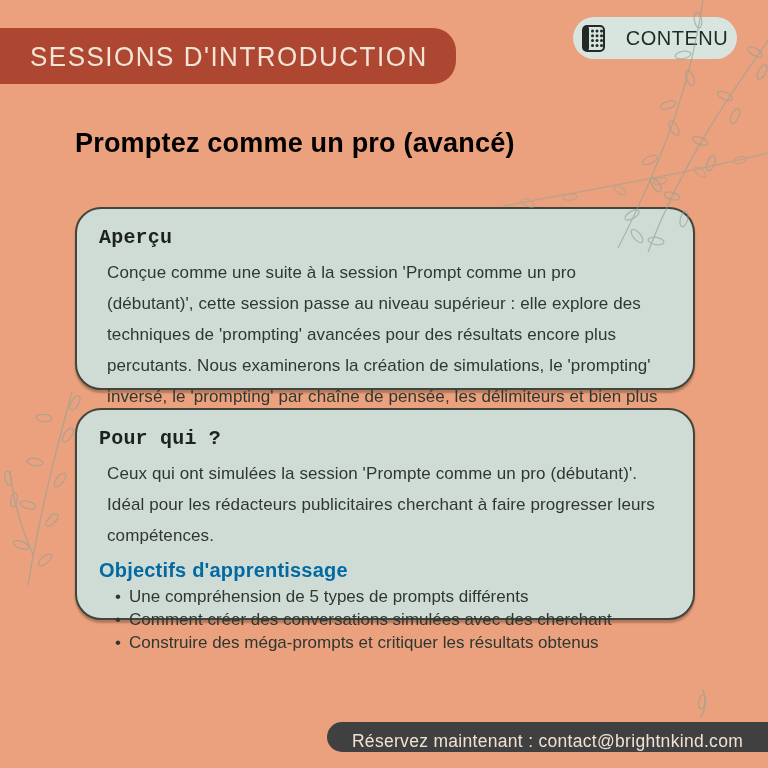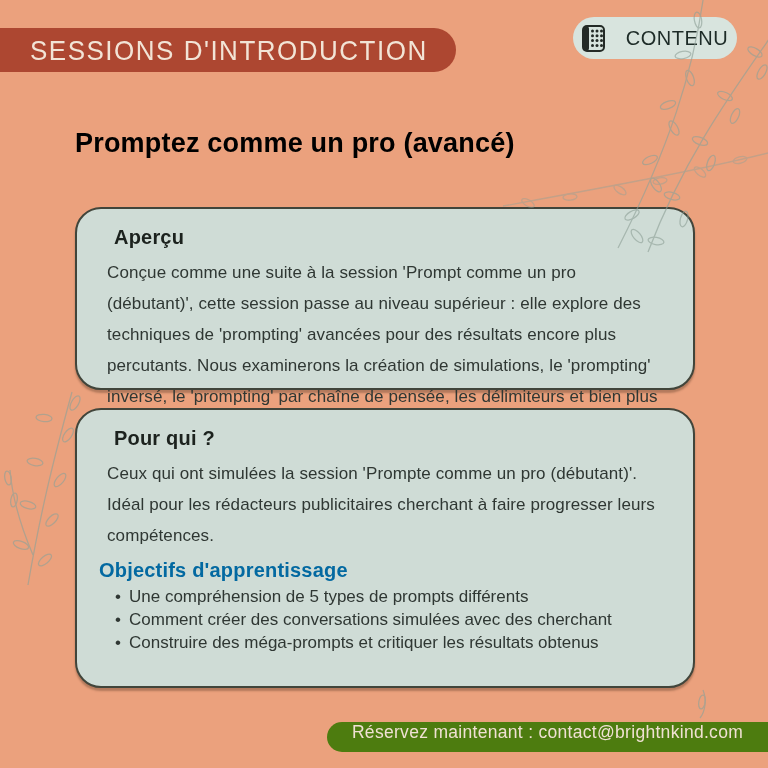--- a/index.html
+++ b/index.html
@@ -7,21 +7,21 @@
     width:768px;height:768px;position:relative;overflow:hidden;
     background:#eba17d;
     font-family:"Liberation Sans", sans-serif;
     -webkit-font-smoothing:antialiased;
   }
   
   .deco{position:absolute;inset:0;width:768px;height:768px;pointer-events:none;z-index:3;}
 
   
   .top-banner{
-    position:absolute;left:0;top:28px;width:456px;height:44px;
+    position:absolute;left:0;top:28px;width:456px;height:56px;
     background:#ad4731;border-radius:0 23px 23px 0;
     display:flex;align-items:center;padding-left:30px;box-sizing:border-box;z-index:2;
   }
   .top-banner span{
     color:#f2e4d6;font-size:26px;letter-spacing:1.5px;font-weight:400;
     transform:scaleY(1.08);transform-origin:left center;white-space:nowrap;
   }
 
   
   .badge{
@@ -39,43 +39,43 @@
   }
 
   
   .card{
     position:absolute;left:75px;width:620px;
     background:#cfdcd6;border:2px solid #41453b;border-radius:26px;
     box-sizing:border-box;padding:17px 22px 14px 22px;z-index:2;
     box-shadow:0 3px 2px rgba(95,62,42,0.40);
   }
   .card-1{top:207px;height:183px;}
-  .card-2{top:408px;height:280px;}
+  .card-2{top:408px;height:212px;}
   .card h2{
-    margin:0 0 4px 15px;font-size:20px;font-weight:700;color:#1c221e;letter-spacing:0.2px;
+    margin:0 0 4px 0;font-size:20px;font-weight:700;color:#1c221e;letter-spacing:0.2px;font-family:Liberation Mono, monospace;
   }
   .card p{
     margin:8px;font-size:17px;line-height:31px;color:#2f3733;letter-spacing:0.1px;
   }
   .card h3{
     margin:6px 0 3px 0;font-size:20px;font-weight:700;color:#0369a1;letter-spacing:0.2px;
   }
   .card ul{margin:0;padding:0 0 0 16px;list-style:none;}
   .card ul li{
     position:relative;font-size:17px;line-height:23px;color:#2f3733;padding-left:14px;
   }
   .card ul li::before{
     content:"•";position:absolute;left:0;top:0;color:#2f3733;font-size:17px;
   }
 
   
   .footer-cta{
     position:absolute;left:327px;top:722px;width:441px;height:30px;
-    background:#4d7c0f;border-radius:15px 0 0 15px;
-    display:flex;align-items:flex-start;justify-content:center;
+    background:#404040;border-radius:15px 0 0 15px;
+    display:flex;align-items:flex-end;justify-content:center;
     box-sizing:border-box;z-index:2;cursor:pointer;
   }
   .footer-cta span{color:#f0e1d3;font-size:17.5px;letter-spacing:0.3px;white-space:nowrap;}
 </style>
 </head>
 <body>
 
 <svg class="deco" viewBox="0 0 768 768" fill="none" stroke="#8fa198" stroke-width="1.3" opacity="0.62">
 
   <path d="M705,-15 C695,70 668,150 618,248"></path>

